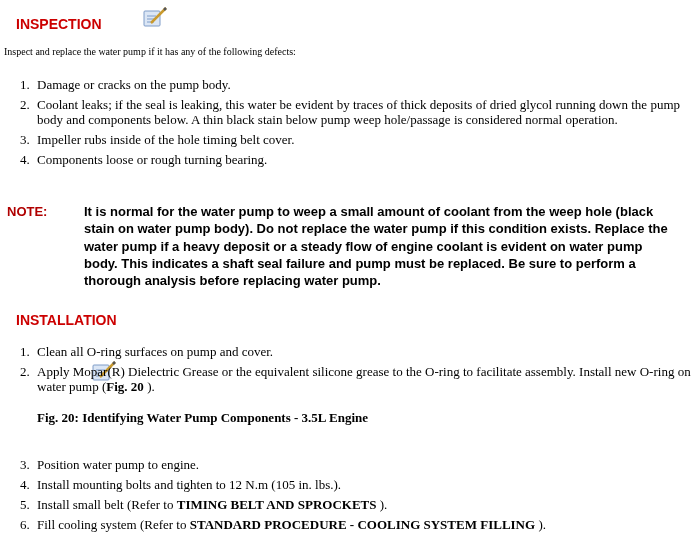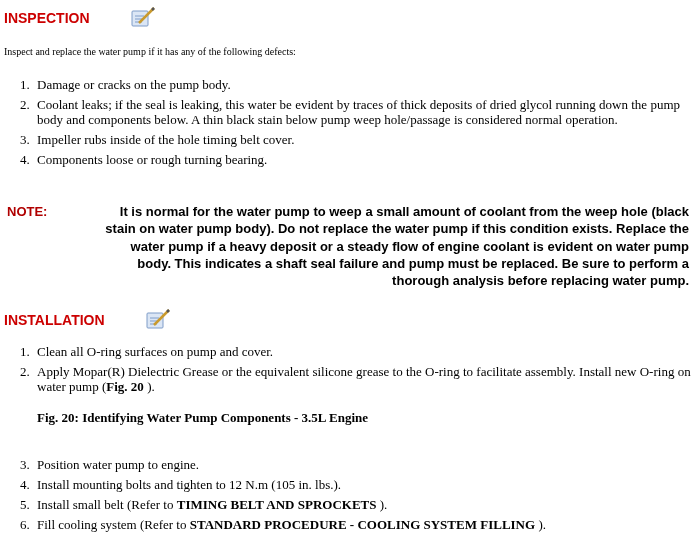--- a/index.html
+++ b/index.html
@@ -1,36 +1,36 @@
 <!DOCTYPE html>
 <html><head>
 <meta charset="utf-8">
 <style>
   html, body { margin: 0; padding: 0; background: #ffffff; }
   body {
     width: 700px; height: 547px; overflow: hidden; position: relative;
     font-family: "Liberation Serif", serif; color: #000; font-size: 13px;
   }
   .heading {
-    position: absolute; left: 4px;
+    position: absolute; left: 16px;
     font-family: "Liberation Sans", sans-serif; font-weight: bold;
-    font-size: 14px; color: #cc0000; display: flex; align-items: flex-start; gap: 36px;
+    font-size: 14px; color: #cc0000; display: flex; align-items: flex-end; gap: 36px;
   }
   .heading .icon { margin-left: 4px; width: 26px; height: 22px; position: relative; top: -4px; }
   .para { position: absolute; left: 4px; font-size: 10px; }
   ol { position: absolute; margin: 0; padding: 0; list-style: none; }
   ol li { position: relative; padding-left: 37px; line-height: 15px; margin-bottom: 5px; width: 655px; }
   ol li .num { position: absolute; left: 20px; top: 0; }
   .note-label {
     position: absolute; left: 7px; top: 204px;
     font-family: "Liberation Sans", sans-serif; font-weight: bold; font-size: 13px; color: #b00000; text-align: center;
   }
   .note-body {
-    position: absolute; left: 99px; top: 203px; width: 590px;
-    font-family: "Liberation Sans", sans-serif; font-weight: bold; font-size: 13px; line-height: 17.3px; text-align: right;
+    position: absolute; left: 84px; top: 203px; width: 590px;
+    font-family: "Liberation Sans", sans-serif; font-weight: bold; font-size: 13px; line-height: 17.3px;
   }
   .fig {
     position: absolute; left: 37px; top: 410px; font-weight: bold; font-size: 13px; line-height: 16px;
   }
   b { font-weight: bold; }
 </style>
 </head>
 <body>
 
 <div class="heading" style="top:10px;">
@@ -50,21 +50,21 @@
 <ol style="top:77px; left:0;">
   <li><span class="num">1.</span><span>Damage or cracks on the pump body.</span></li>
   <li><span class="num">2.</span><span>Coolant leaks; if the seal is leaking, this water be evident by traces of thick deposits of dried glycol running down the pump body and components below. A thin black stain below pump weep hole/passage is considered normal operation.</span></li>
   <li><span class="num">3.</span><span>Impeller rubs inside of the hole timing belt cover.</span></li>
   <li><span class="num">4.</span><span>Components loose or rough turning bearing.</span></li>
 </ol>
 
 <div class="note-label">NOTE:</div>
 <div class="note-body">It is normal for the water pump to weep a small amount of coolant from the weep hole (black stain on water pump body). Do not replace the water pump if this condition exists. Replace the water pump if a heavy deposit or a steady flow of engine coolant is evident on water pump body. This indicates a shaft seal failure and pump must be replaced. Be sure to perform a thorough analysis before replacing water pump.</div>
 
-<div class="heading" style="top:312px;">
+<div class="heading" style="top:312px;flex-direction:column;">
   <span>INSTALLATION</span>
   <svg class="icon" viewBox="0 0 26 22">
     <rect x="2" y="5" width="16" height="15" rx="1" fill="#dbe6f5" stroke="#7f9cc8" stroke-width="1"></rect>
     <line x1="5" y1="10" x2="14" y2="10" stroke="#7f9cc8"></line>
     <line x1="5" y1="13" x2="14" y2="13" stroke="#7f9cc8"></line>
     <line x1="5" y1="16" x2="12" y2="16" stroke="#7f9cc8"></line>
     <line x1="9" y1="17" x2="24" y2="2" stroke="#c99a2e" stroke-width="2.5"></line>
     <line x1="22" y1="4" x2="24" y2="2" stroke="#555" stroke-width="2.5"></line>
   </svg>
 </div>

